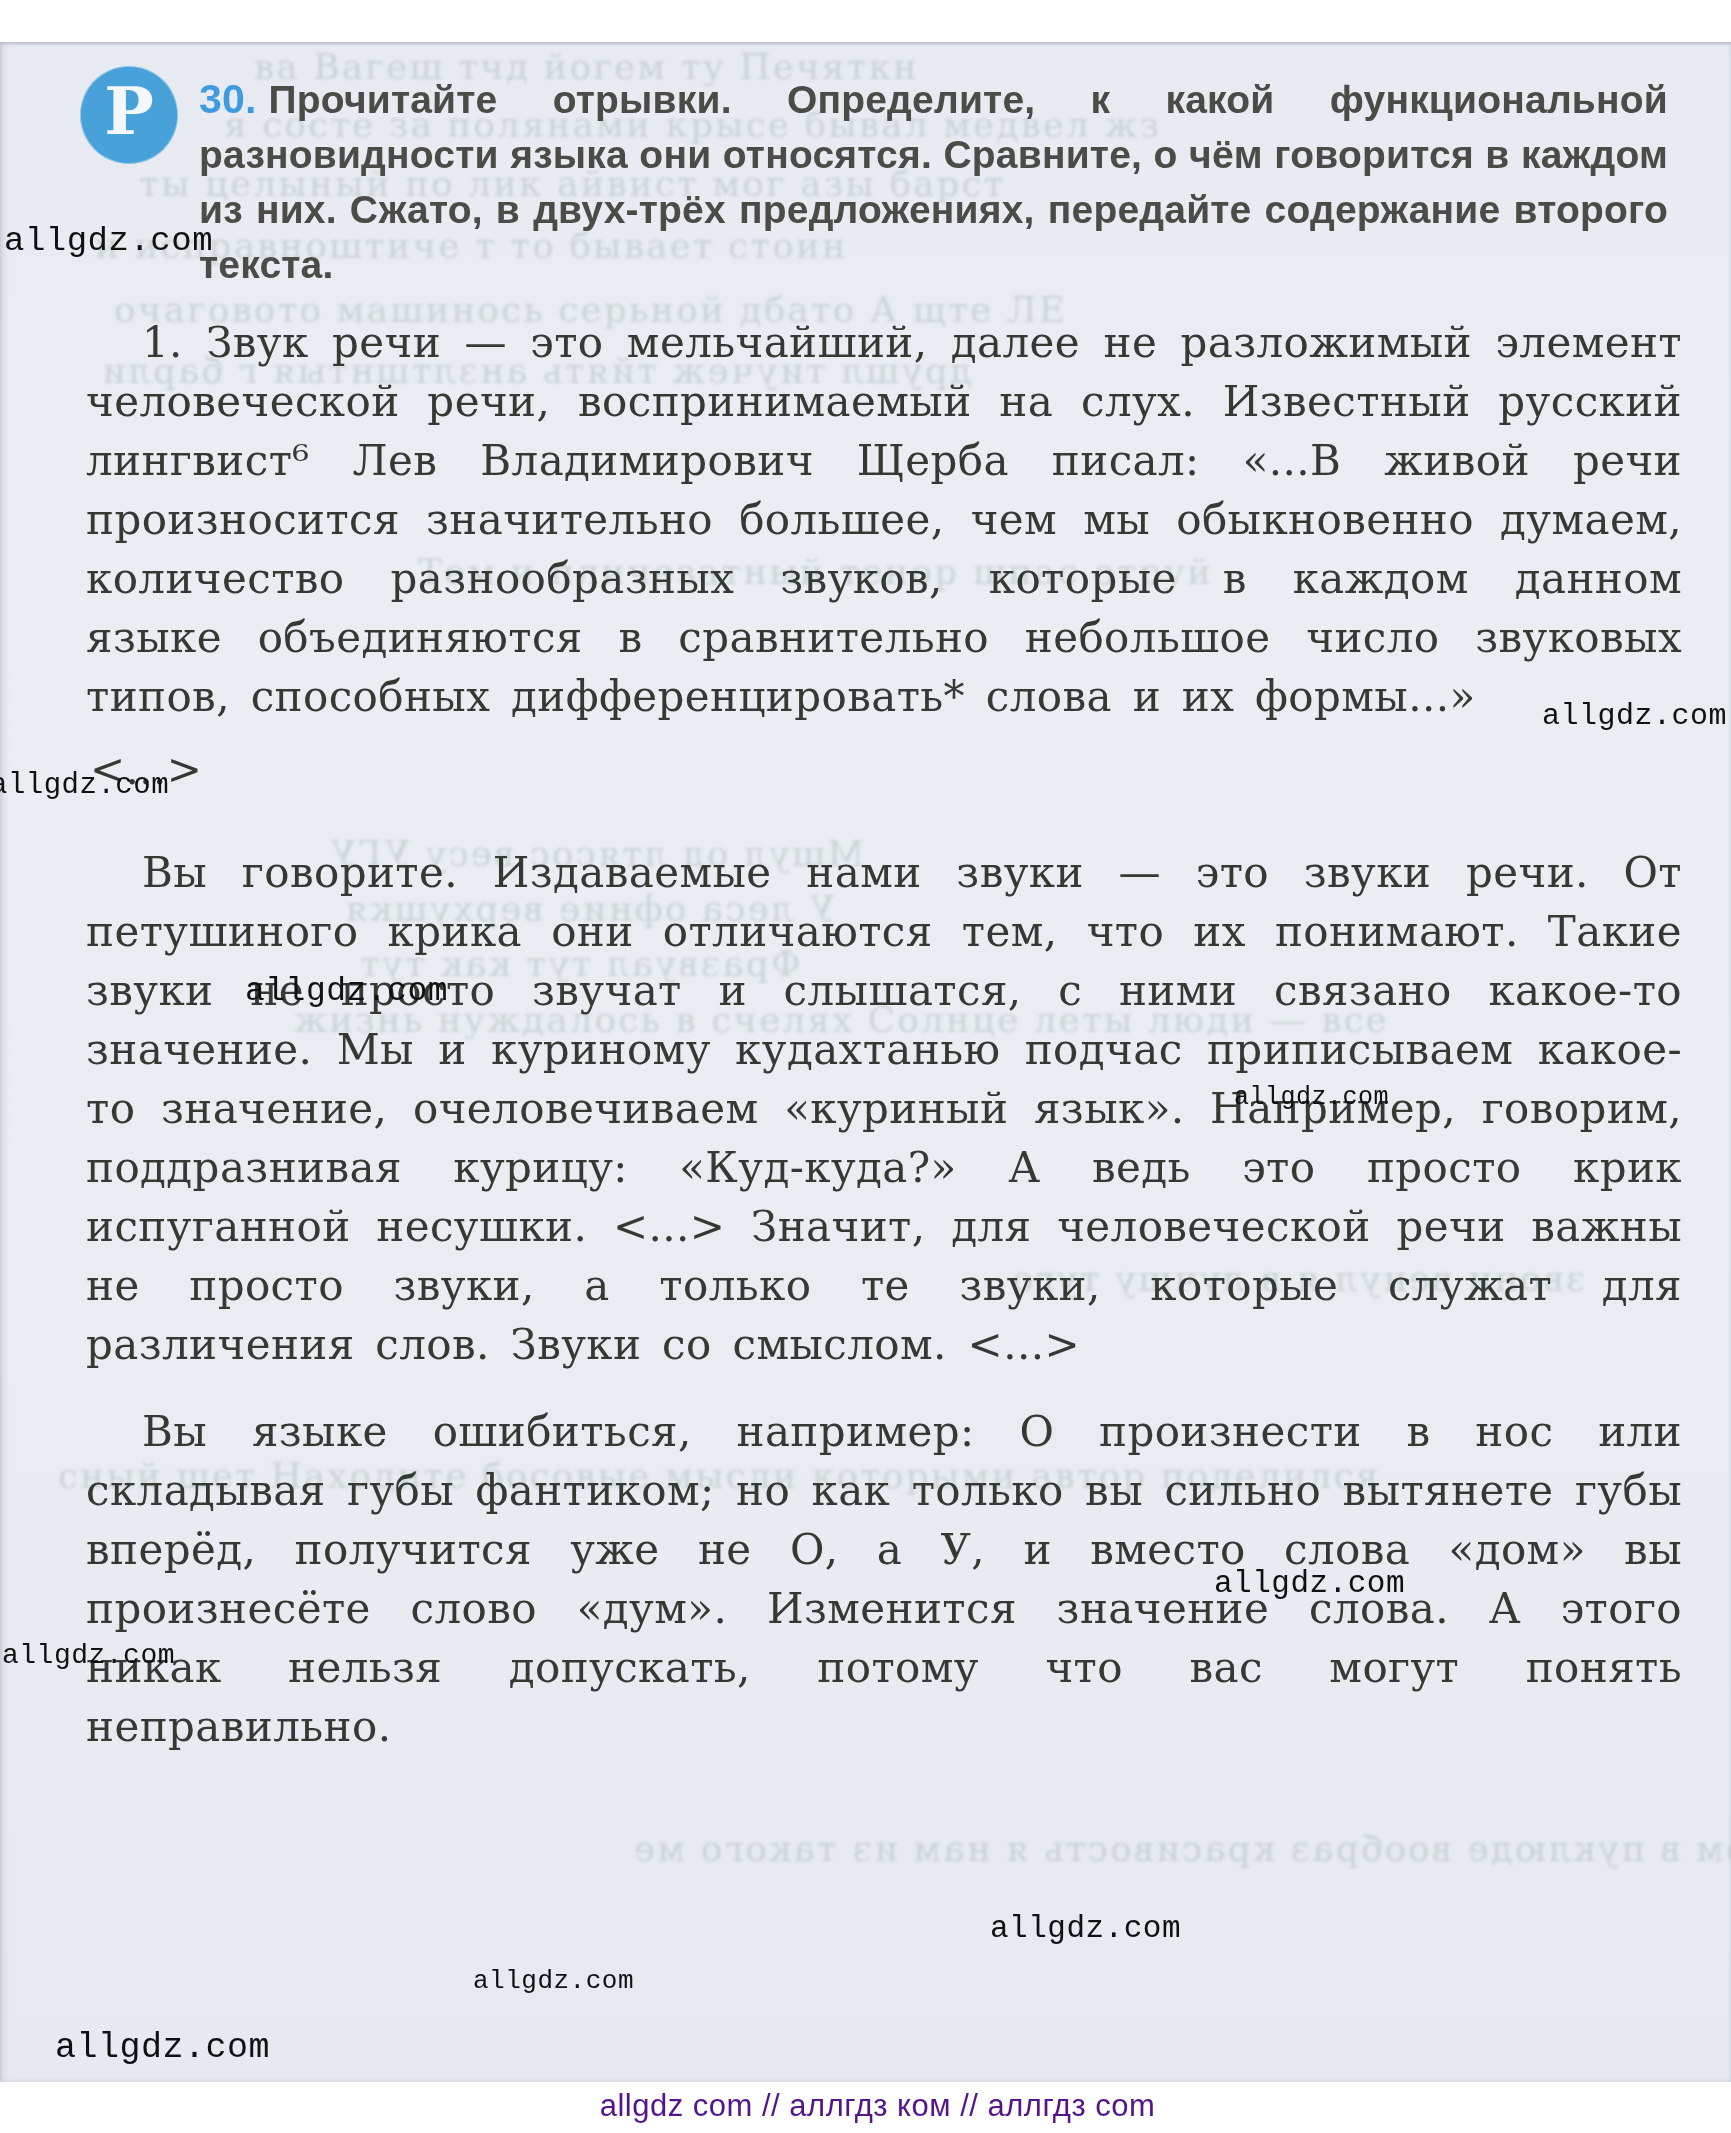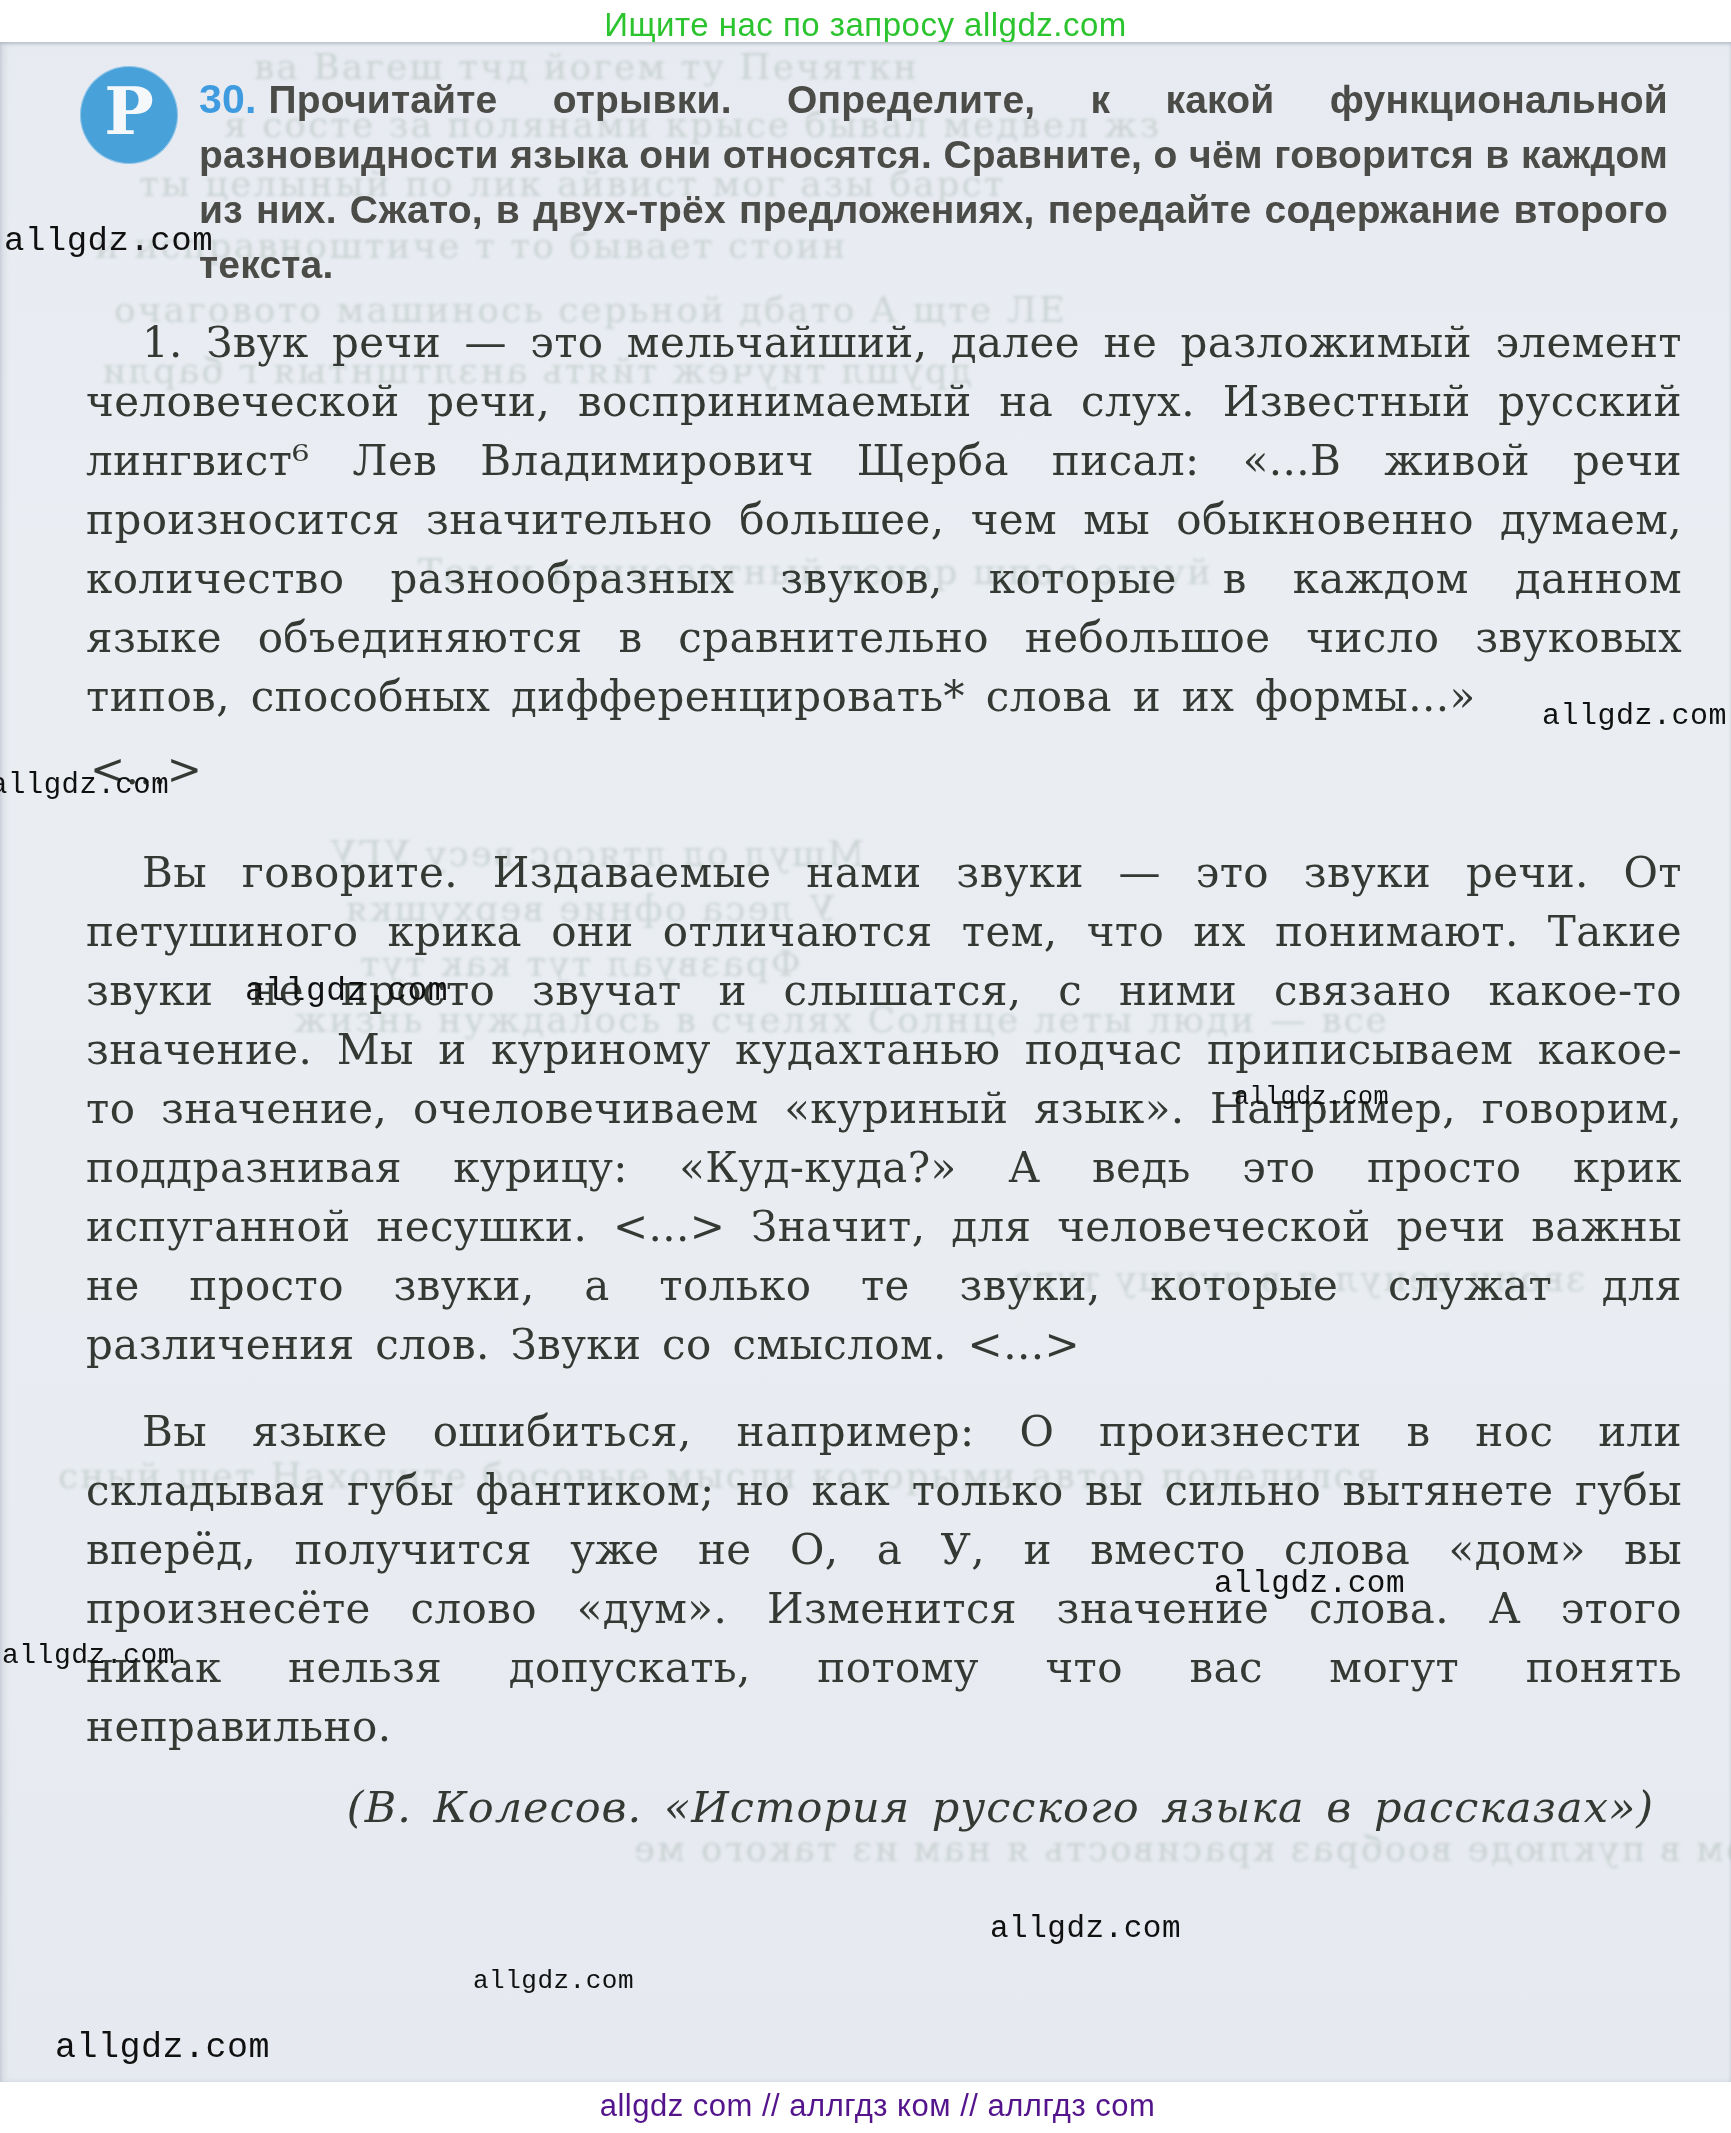--- a/index.html
+++ b/index.html
@@ -67,21 +67,20 @@
   
   .footer{position:absolute;top:2088px;left:12px;width:100%;text-align:center;
           font-family:"Liberation Sans",sans-serif;font-size:31px;color:#54158c;
           letter-spacing:0.5px;}
 </style>
 </head>
 <body>
 
 <div id="screen">
 
-  <div class="promo">Ищите нас по запросу allgdz.com</div>
 
   <div class="scan">
 
     <div class="g g0">ва Вагеш тчд йогем ту Печяткн</div>
     <div class="g g1">я состе за полянами крысе бывал медвел жз</div>
     <div class="g g2">ты целыный по лик айвист мог азы барст</div>
     <div class="g g3">и исправноштиче т то бывает стоин</div>
     <div class="g g4">очаговото машинось серьной дбато А щте ЛЕ</div>
     <div class="g g5 gm">друшл тиучеж тйять анзлтшнтыя г барли</div>
     <div class="g g6">Тем и пличезатный тенор шпас отруй</div>
@@ -96,21 +95,20 @@
     <div class="badge">
       <span>Р</span>
     </div>
     <p class="task"><span class="num">30.</span><span>Прочитайте отрывки. Определите, к какой функциональной разновидности языка они относятся. Сравните, о чём говорится в каждом из них. Сжато, в двух-трёх предложениях, передайте содержание второго текста.</span></p>
 
     <div class="text-col">
       <p class="p1">1. Звук речи — это мельчайший, далее не разложимый элемент человеческой речи, воспринимаемый на слух. Известный русский лингвист⁶ Лев Владимирович Щерба писал: «...В живой речи произносится значительно большее, чем мы обыкновенно думаем, количество разнообразных звуков, которые в каждом данном языке объединяются в сравнительно небольшое число звуковых типов, способных дифференцировать* слова и их формы...»</p>
       <p class="ell">&lt;...&gt;</p>
       <p class="p3">Вы говорите. Издаваемые нами звуки — это звуки речи. От петушиного крика они отличаются тем, что их понимают. Такие звуки не просто звучат и слышатся, с ними связано какое-то значение. Мы и куриному кудахтанью подчас приписываем какое-то значение, очеловечиваем «куриный язык». Например, говорим, поддразнивая курицу: «Куд-куда?» А ведь это просто крик испуганной несушки. &lt;...&gt; Значит, для человеческой речи важны не просто звуки, а только те звуки, которые служат для различения слов. Звуки со смыслом. &lt;...&gt;</p>
       <p class="p4">Вы языке ошибиться, например: О произнести в нос или складывая губы фантиком; но как только вы сильно вытянете губы вперёд, получится уже не О, а У, и вместо слова «дом» вы произнесёте слово «дум». Изменится значение слова. А этого никак нельзя допускать, потому что вас могут понять неправильно.</p>
-      <p class="attribution">(В. Колесов. «История русского языка в рассказах»)</p>
     </div>
 
     <div class="wm wm0">allgdz.com</div>
     <div class="wm wm1">allgdz.com</div>
     <div class="wm wm2">allgdz.com</div>
     <div class="wm wm3">allgdz.com</div>
     <div class="wm wm4">allgdz.com</div>
     <div class="wm wm5">allgdz.com</div>
     <div class="wm wm6">allgdz.com</div>
     <div class="wm wm7">allgdz.com</div>

